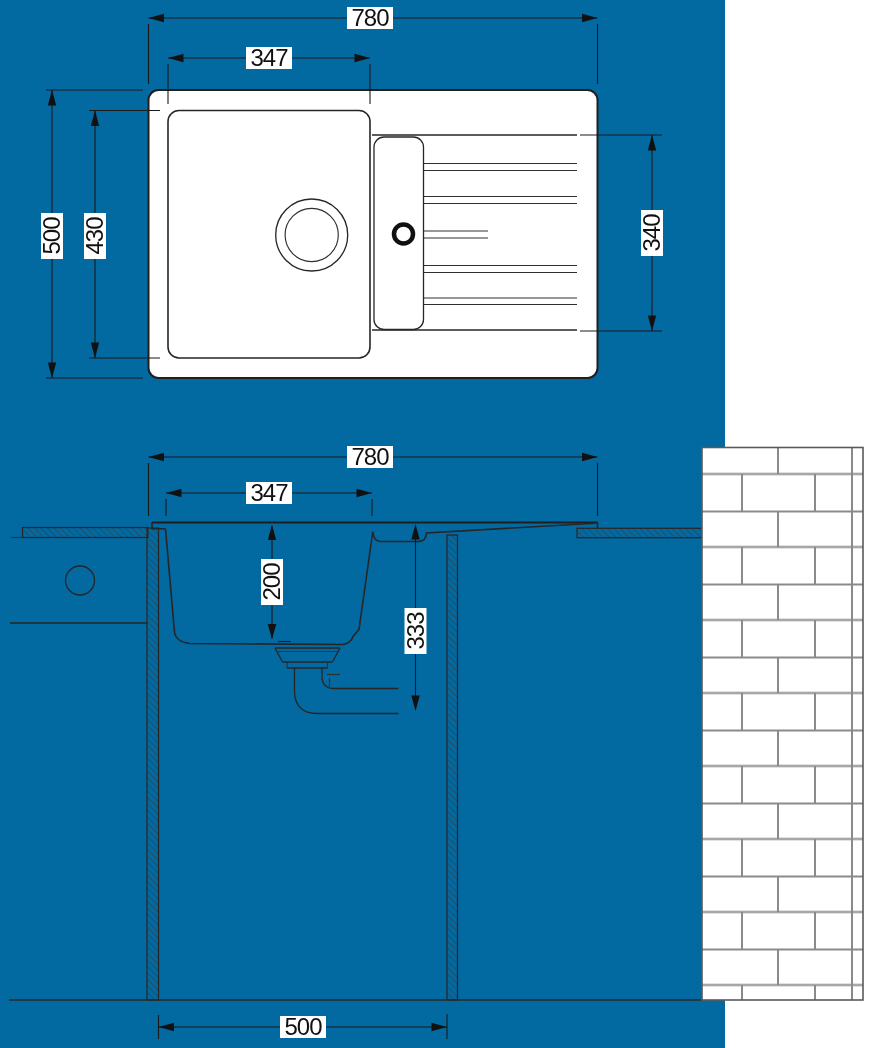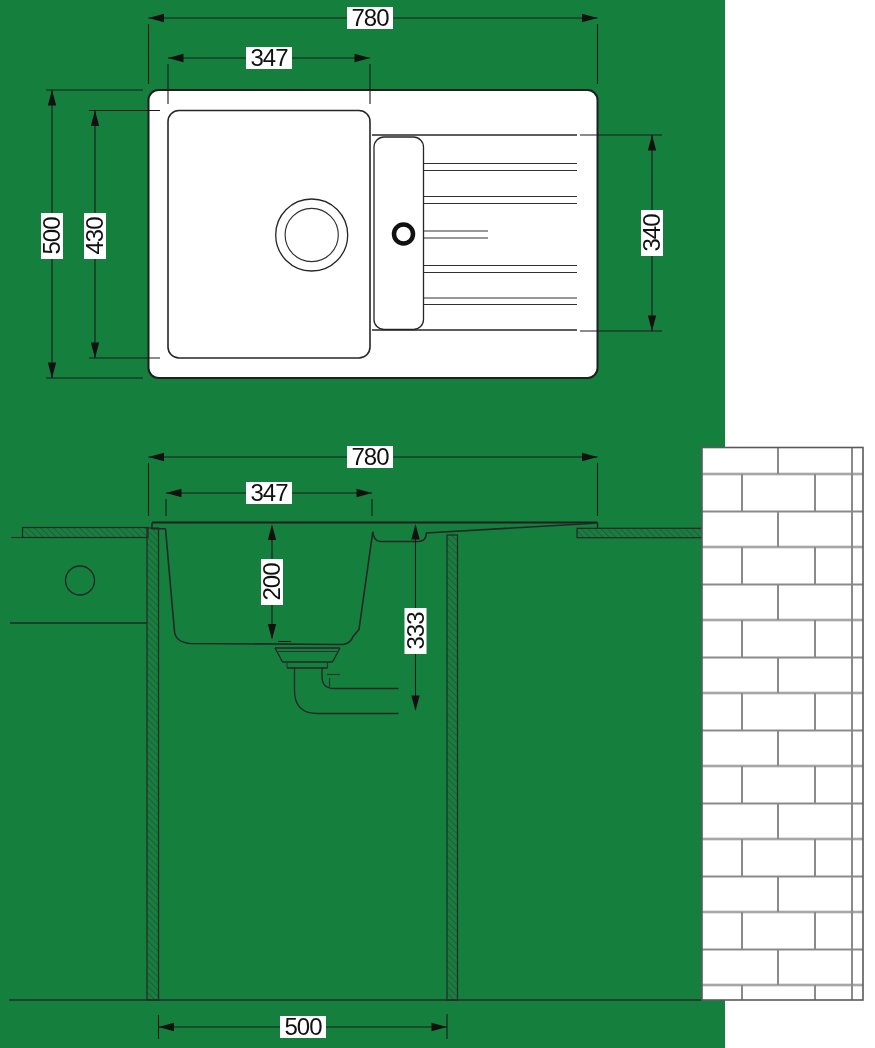--- a/index.html
+++ b/index.html
@@ -1,20 +1,20 @@
 <!DOCTYPE html>
 <html><head>
 <meta charset="utf-8">
 <style>
   html, body { margin: 0; padding: 0; background: #ffffff; }
   .canvas {
     position: relative;
     width: 725px;
     height: 1048px;
-    background: #15803d;
+    background: #0369a1;
     font-family: "Liberation Sans", sans-serif;
   }
   svg { display: block; }
   .ln      { stroke: #262626; stroke-width: 1.3; fill: none; stroke-linecap: butt; }
   .ln-th   { stroke: #1f1f1f; stroke-width: 2;   fill: none; }
   .ln-md   { stroke: #262626; stroke-width: 1.6; fill: none; }
   .ln-thin { stroke: #303030; stroke-width: 1.15; fill: none; }
   .dim     { stroke: #1a1a1a; stroke-width: 1.1; fill: none; }
   .arrow   { fill: #111111; stroke: none; }
   .mask    { fill: #ffffff; stroke: none; }

